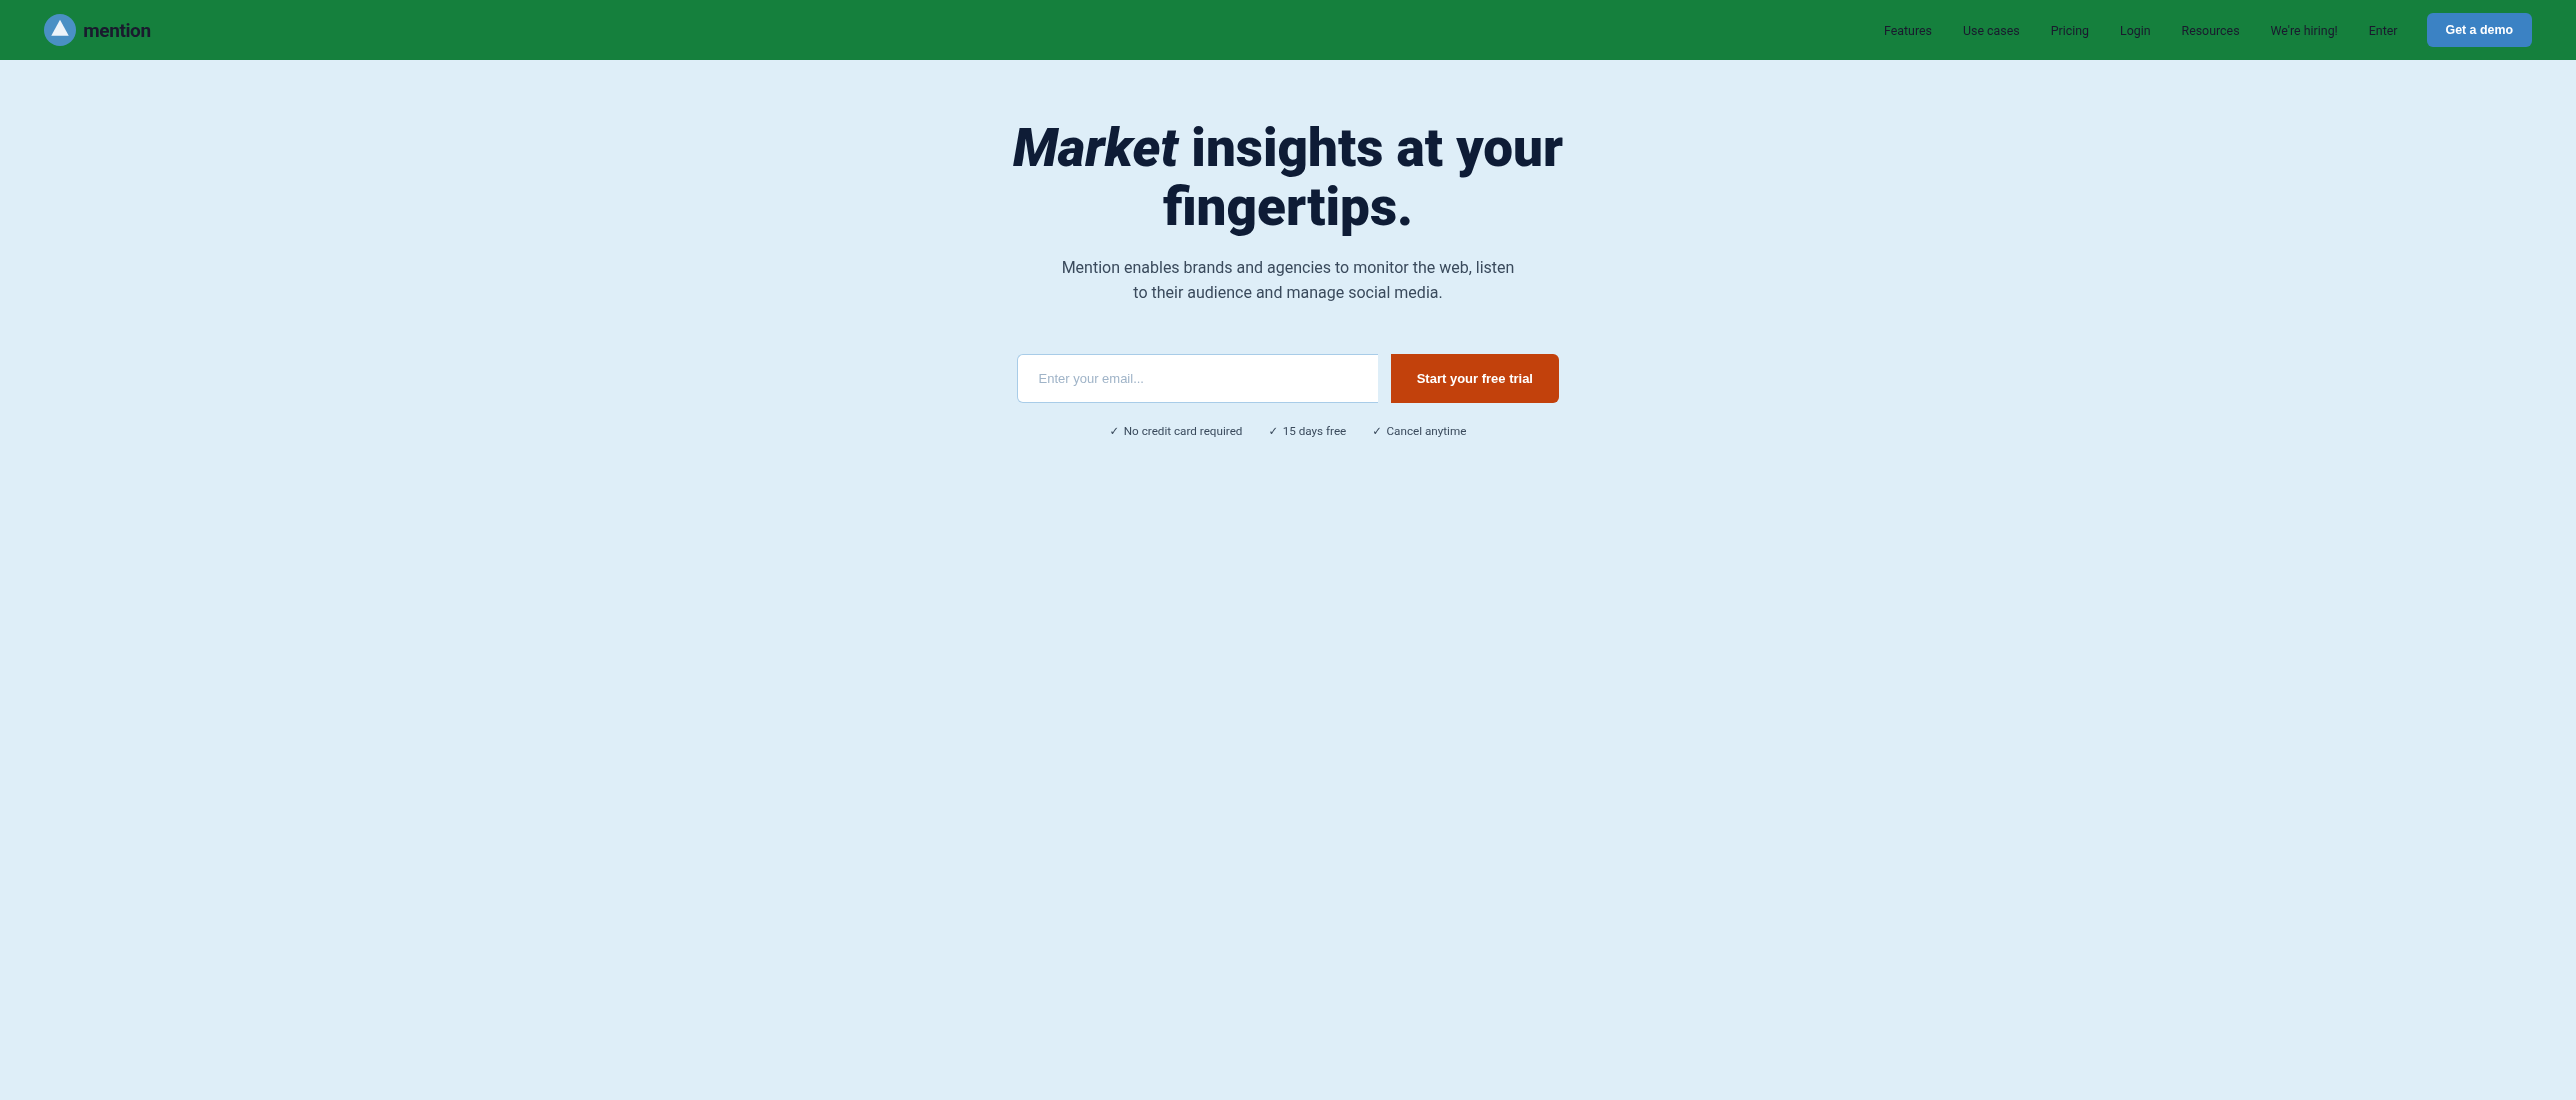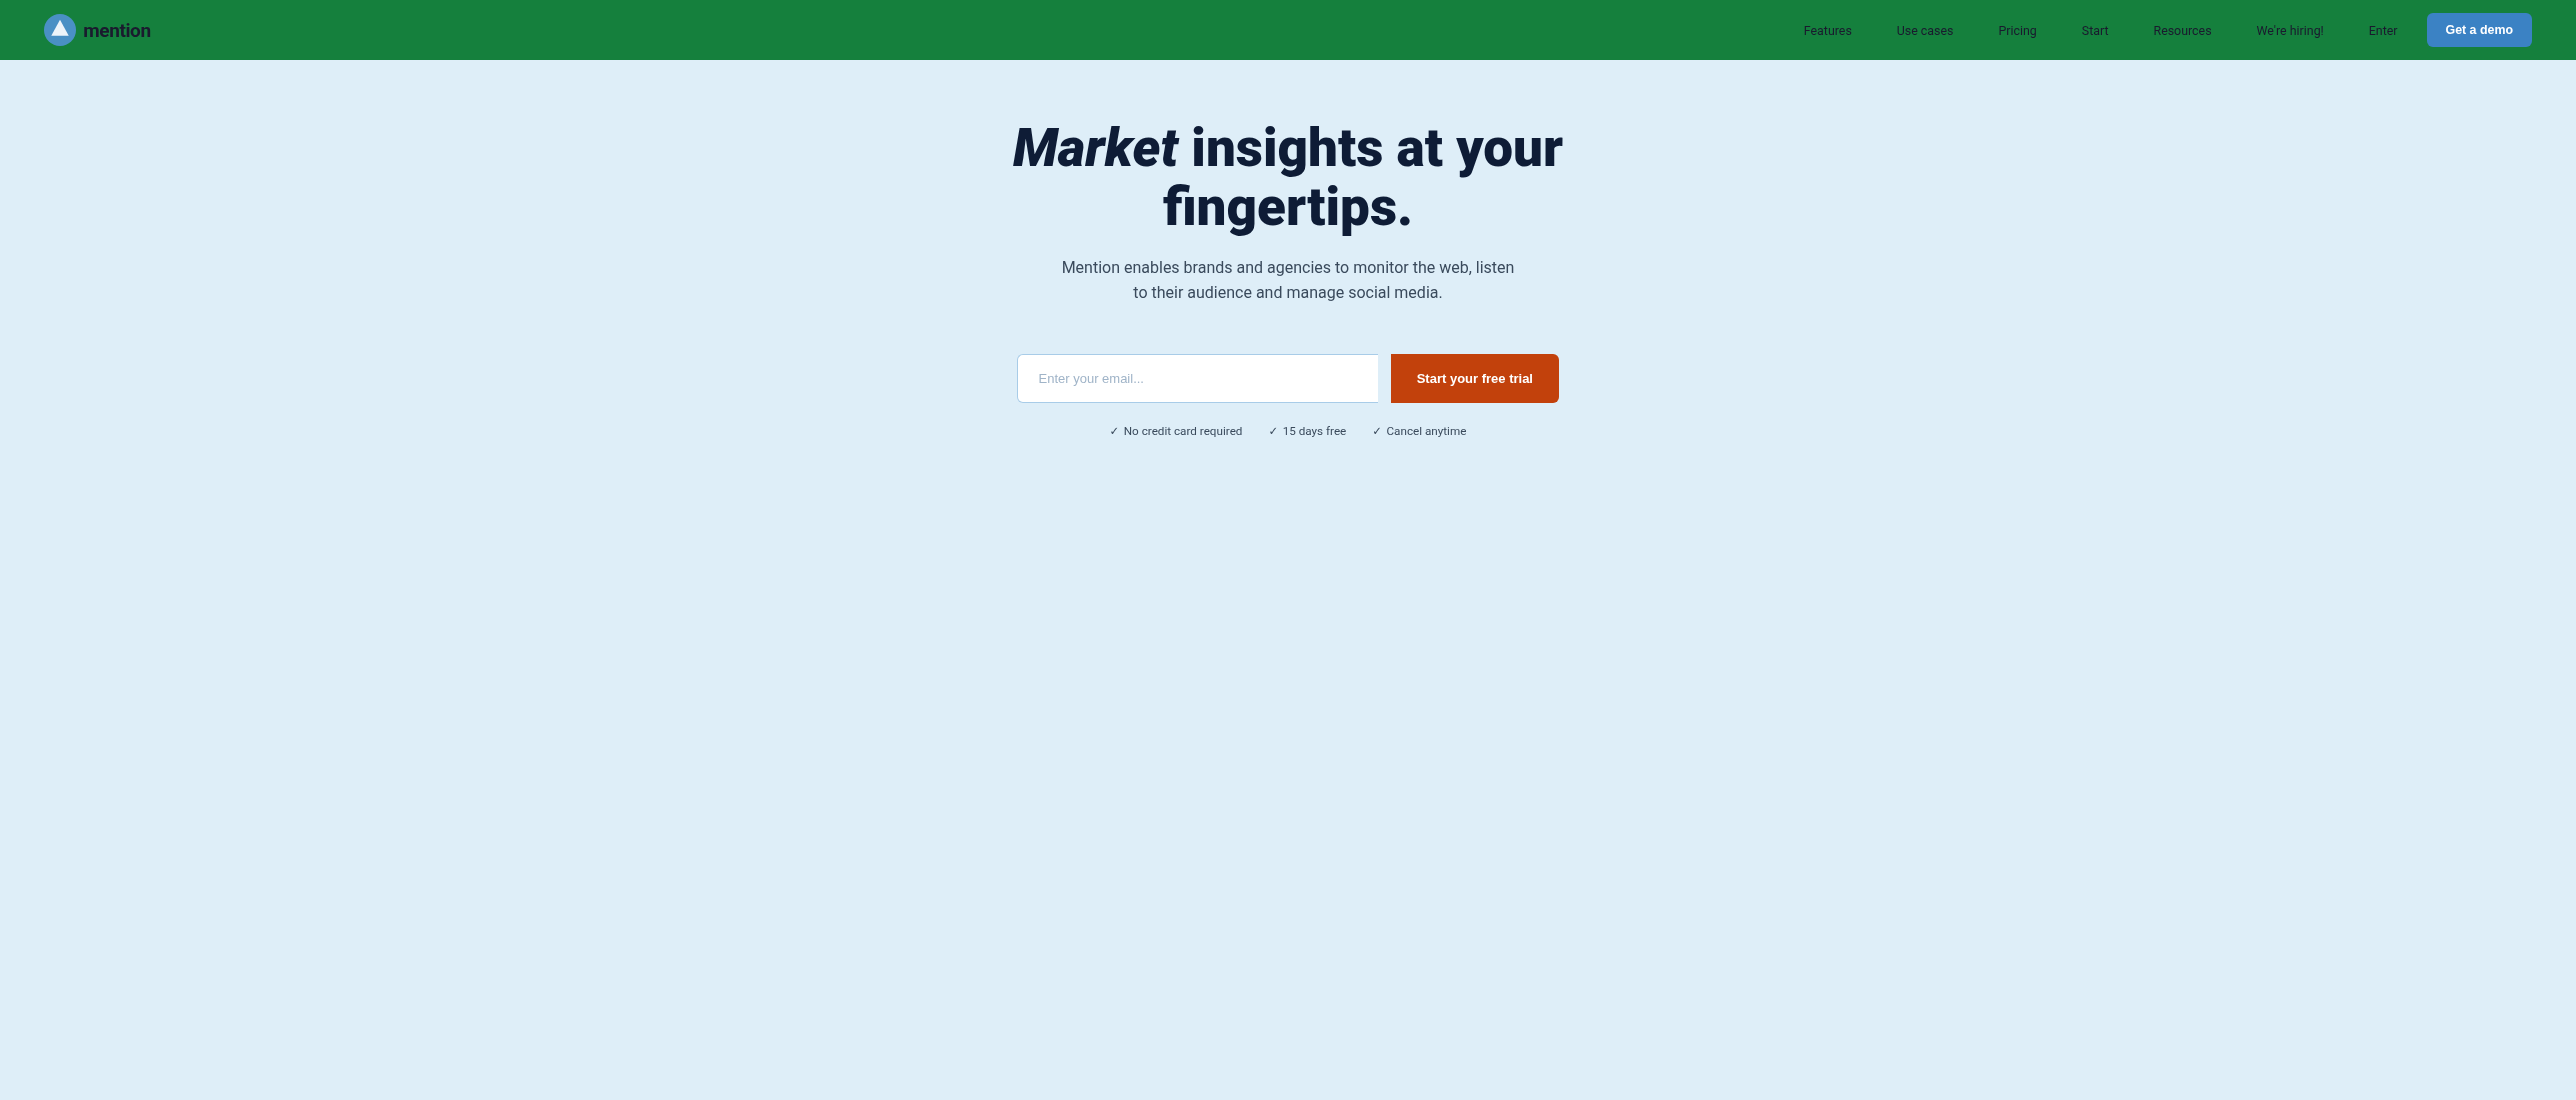--- a/index.html
+++ b/index.html
@@ -37,21 +37,21 @@
     .logo-text {
       font-size: 19px;
       font-weight: 700;
       color: #1a1a2e;
       letter-spacing: -0.4px;
     }
 
     .nav-links {
       display: flex;
       align-items: center;
-      gap: 45px;
+      gap: 31px;
       list-style: none;
       margin-right: 29px;
     }
 
     .nav-links li a {
       text-decoration: none;
       color: #1a1a2e;
       font-size: 12.4px;
       font-weight: 400;
     }
@@ -171,21 +171,21 @@
     <li>
       <a href="#">Features</a>
     </li>
     <li>
       <a href="#">Use cases</a>
     </li>
     <li>
       <a href="#">Pricing</a>
     </li>
     <li>
-      <a href="#">Start</a>
+      <a href="#">Login</a>
     </li>
     <li>
       <a href="#">Resources</a>
     </li>
     <li>
       <a href="#">We're hiring!</a>
     </li>
     <li>
       <a href="#">Enter</a>
     </li>

